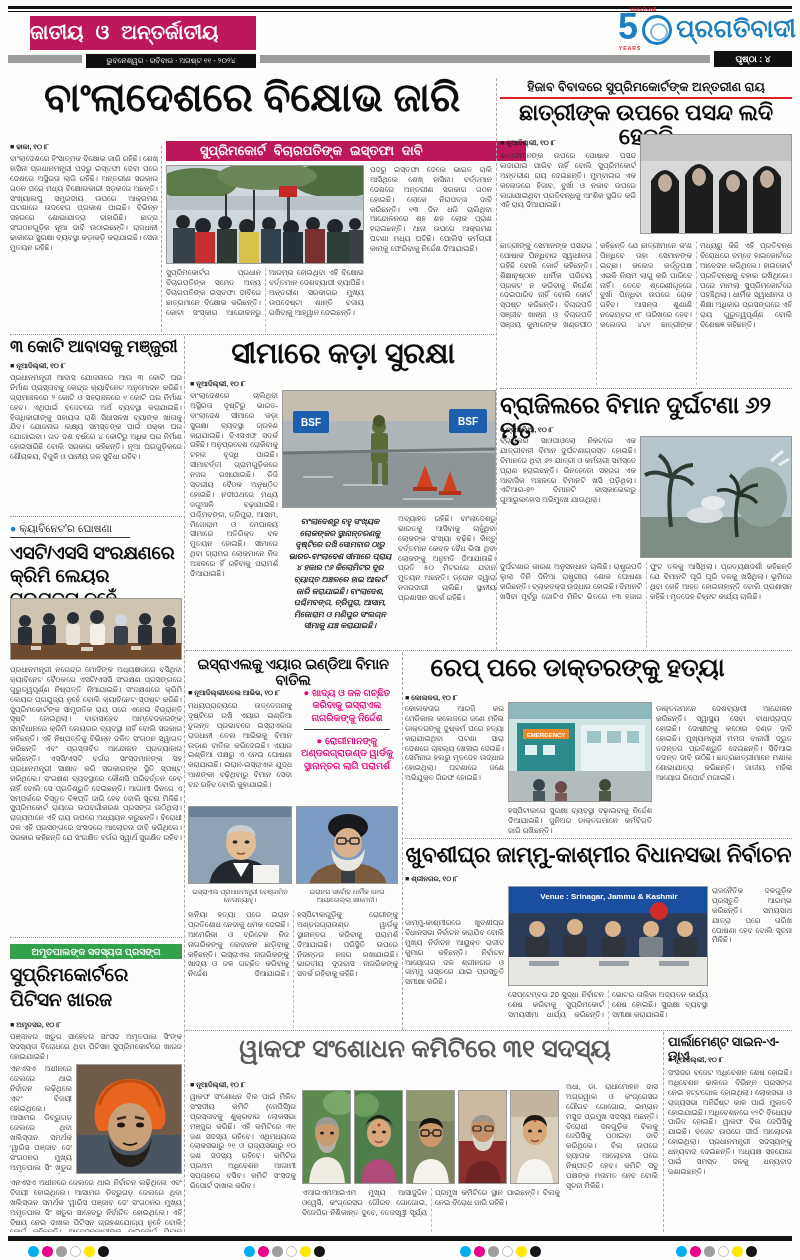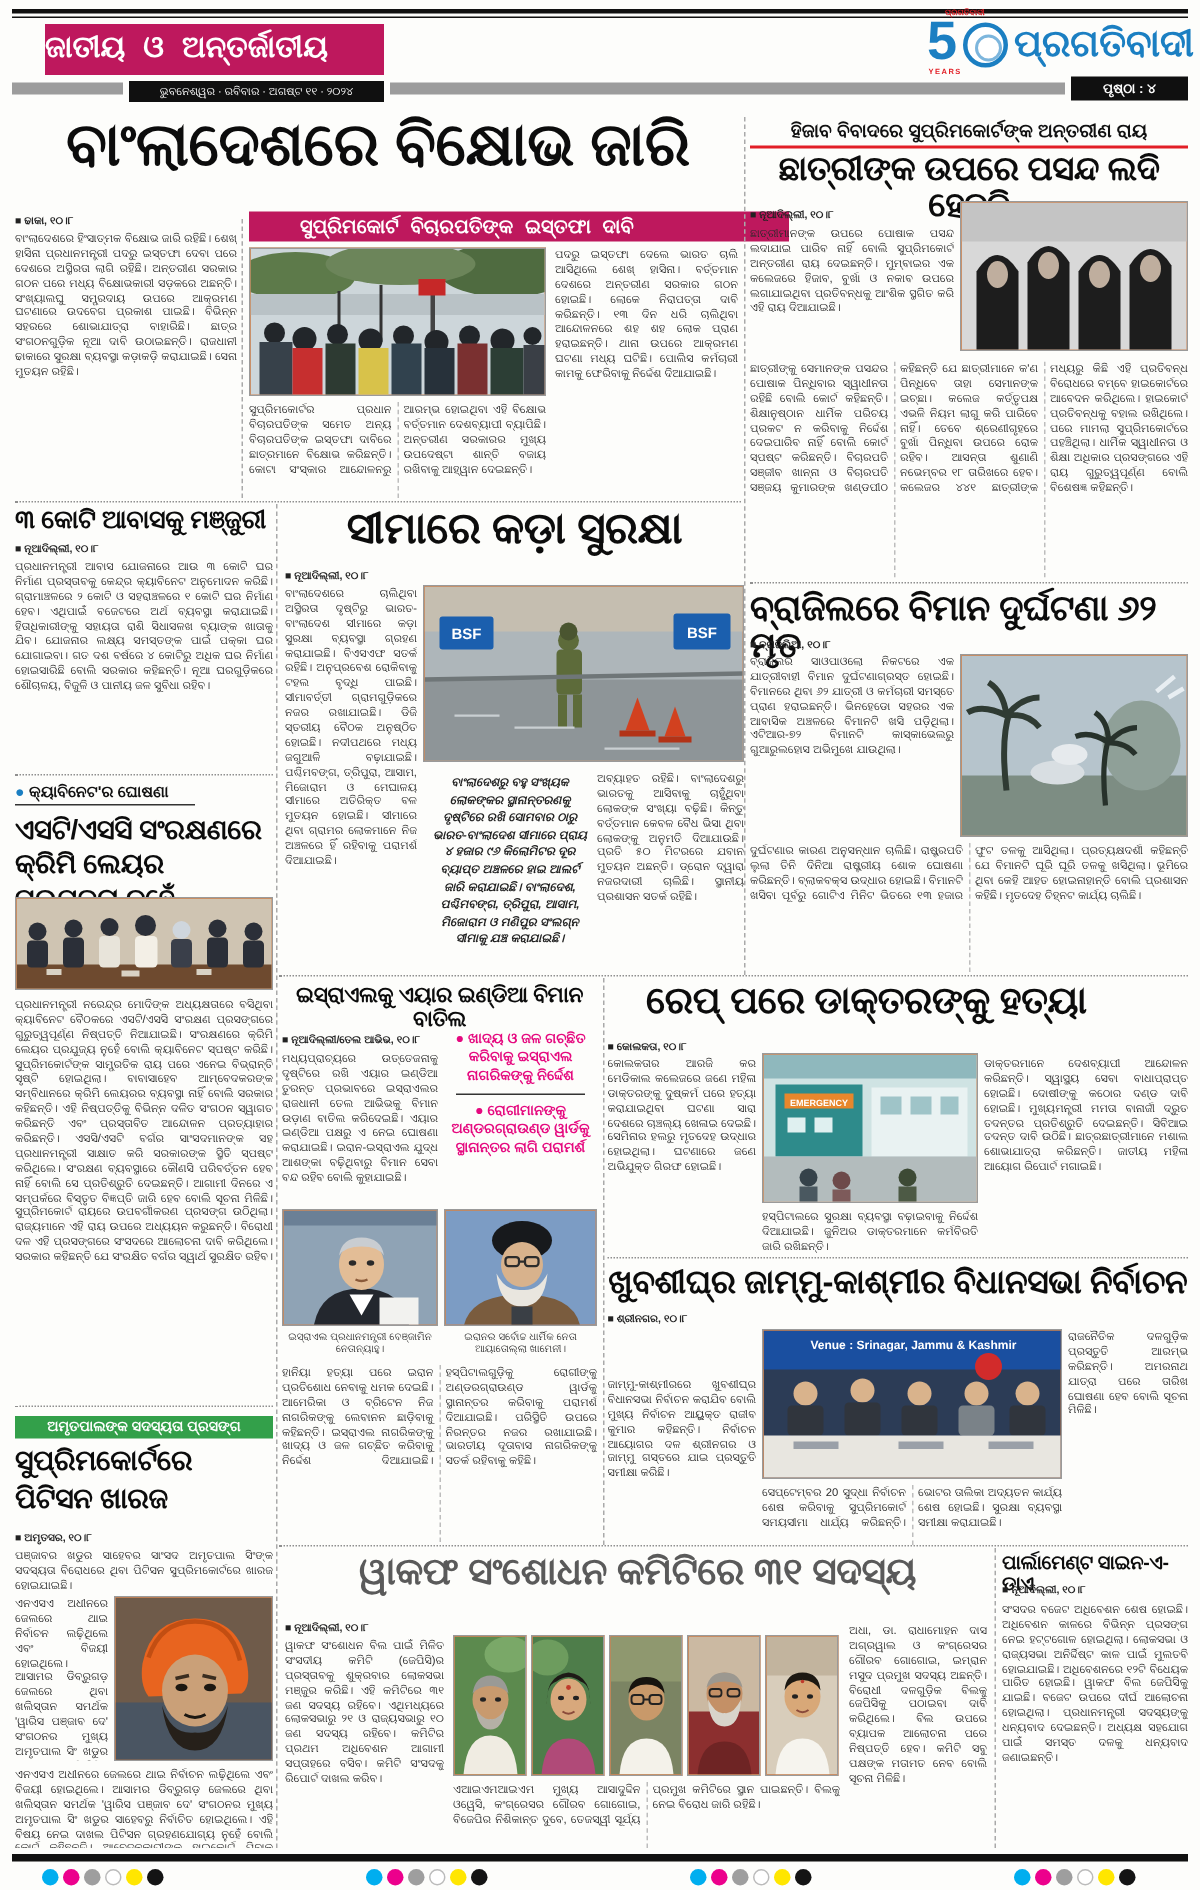--- a/index.html
+++ b/index.html
@@ -12,21 +12,21 @@
   .blackbox{background:#101010;color:#fff;display:flex;align-items:center;justify-content:center;}
   .headline{font-weight:bold;color:#0c0c0c;line-height:1.08;letter-spacing:-0.3px;}
   .center{text-align:center;}
   .byline{font-size:7px;font-weight:bold;color:#222;}
   .body{font-size:7.5px;line-height:1.32;text-align:justify;color:#2a2a2a;overflow:hidden;}
   .cols2{column-count:2;column-gap:8px;column-rule:1px dashed #bdbdbd;}
   .cols3{column-count:3;column-gap:8px;column-rule:1px dashed #bdbdbd;}
   .vdash{border-left:1px dashed #a9a9a9;width:0;}
   .hdot{border-top:1px dotted #8f8f8f;height:0;}
   .kicker-red{font-weight:bold;font-size:12.5px;text-align:center;border-bottom:2.5px solid #e21f26;padding-bottom:2px;color:#101010;}
-  .kicker-plain{font-weight:bold;font-size:10.5px;color:#101010;border-bottom:1.5px solid #333;padding-bottom:2px;}
+  .kicker-plain{font-weight:normal;font-size:10.5px;color:#101010;border-bottom:1.5px solid #333;padding-bottom:2px;}
   .kicker-green{background:#33a04a;color:#fff;font-weight:bold;font-size:9.5px;display:flex;align-items:center;justify-content:center;}
   .dot-blue{color:#1b7fc2;margin-right:3px;}
   .bullets{color:#e5097f;font-weight:bold;font-size:9.5px;line-height:1.3;text-align:center;}
   .bullets .sep{border-top:1px solid #333;margin:5px 8px;}
   .caption{font-size:6.8px;line-height:1.25;text-align:center;color:#333;}
   .pullquote{font-style:italic;font-weight:bold;font-size:8px;line-height:1.45;text-align:center;color:#222;}
   .photo{border:1px solid #9a9a9a;box-sizing:border-box;overflow:hidden;background:#f97316;}
   .brand{color:#1b7fc2;font-weight:bold;}
   .regdots{display:flex;gap:3px;}
   .regdots span{width:11px;height:11px;border-radius:50%;display:inline-block;}
@@ -348,21 +348,21 @@
           <rect x="164" y="50" width="24" height="20" rx="3"></rect>
       </g>
       <rect x="130" y="50" width="24" height="20" rx="3" fill="#7a8288"></rect>
       <rect x="0" y="70" width="200" height="30" fill="#e8e6e0"></rect>
       <rect x="20" y="74" width="30" height="5" fill="#9aa0a8"></rect>
         <rect x="90" y="74" width="30" height="5" fill="#9aa0a8"></rect>
         <rect x="150" y="74" width="30" height="5" fill="#9aa0a8"></rect>
     </svg>
   </div>
   <div class="abs body" style="left:405px;top:886px;width:99px;height:144px;margin-top:32px;">ଜାମ୍ମୁ-କାଶ୍ମୀରରେ ଖୁବଶୀଘ୍ର ବିଧାନସଭା ନିର୍ବାଚନ କରାଯିବ ବୋଲି ମୁଖ୍ୟ ନିର୍ବାଚନ ଆୟୁକ୍ତ ରାଜୀବ କୁମାର କହିଛନ୍ତି। ନିର୍ବାଚନ ଆୟୋଗର ଦଳ ଶ୍ରୀନଗର ଓ ଜାମ୍ମୁ ଗସ୍ତରେ ଯାଇ ପ୍ରସ୍ତୁତି ସମୀକ୍ଷା କରିଛି।</div>
-  <div class="abs body" style="left:712px;top:886px;width:80px;height:144px;">ରାଜନୈତିକ ଦଳଗୁଡ଼ିକ ପ୍ରସ୍ତୁତି ଆରମ୍ଭ କରିଛନ୍ତି। ଅମରନାଥ ଯାତ୍ରା ପରେ ତାରିଖ ଘୋଷଣା ହେବ ବୋଲି ସୂଚନା ମିଳିଛି।</div>
+  <div class="abs body" style="left:712px;top:886px;width:80px;height:144px;">ରାଜନୈତିକ ଦଳଗୁଡ଼ିକ ପ୍ରସ୍ତୁତି ଆରମ୍ଭ କରିଛନ୍ତି। ସମୟସାଥ ଯାତ୍ରା ପରେ ତାରିଖ ଘୋଷଣା ହେବ ବୋଲି ସୂଚନା ମିଳିଛି।</div>
   <div class="abs body cols2" style="left:508px;top:990px;width:200px;height:40px;">ସେପ୍ଟେମ୍ବର 20 ସୁଦ୍ଧା ନିର୍ବାଚନ ଶେଷ କରିବାକୁ ସୁପ୍ରିମକୋର୍ଟ ସମୟସୀମା ଧାର୍ଯ୍ୟ କରିଛନ୍ତି। ଭୋଟର ତାଲିକା ଅଦ୍ୟତନ କାର୍ଯ୍ୟ ଶେଷ ହୋଇଛି। ସୁରକ୍ଷା ବ୍ୟବସ୍ଥା ସମୀକ୍ଷା କରାଯାଇଛି।</div>
   <div class="abs hdot" style="left:186px;top:1030px;width:606px;"></div>
 
   <div class="abs headline center" style="left:190px;top:1035px;width:470px;height:34px;font-size:25px;color:#5a5a5a;">ୱାକଫ ସଂଶୋଧନ କମିଟିରେ ୩୧ ସଦସ୍ୟ</div>
   <div class="abs byline" style="left:190px;top:1081px;width:110px;">■ ନୂଆଦିଲ୍ଲୀ, ୧୦।୮</div>
   <div class="abs body" style="left:190px;top:1092px;width:106px;height:140px;">ୱାକଫ ସଂଶୋଧନ ବିଲ ପାଇଁ ମିଳିତ ସଂସଦୀୟ କମିଟି (ଜେପିସି)ର ପ୍ରସ୍ତାବକୁ ଶୁକ୍ରବାର ଲୋକସଭା ମଞ୍ଜୁର କରିଛି। ଏହି କମିଟିରେ ୩୧ ଜଣ ସଦସ୍ୟ ରହିବେ। ଏଥିମଧ୍ୟରେ ଲୋକସଭାରୁ ୨୧ ଓ ରାଜ୍ୟସଭାରୁ ୧୦ ଜଣ ସଦସ୍ୟ ରହିବେ। କମିଟିର ପ୍ରଥମ ଅଧିବେଶନ ଆଗାମୀ ସପ୍ତାହରେ ବସିବ। କମିଟି ସଂସଦକୁ ରିପୋର୍ଟ ଦାଖଲ କରିବ।</div>
   <div class="abs" style="left:302px;top:1090px;width:258px;height:94px;display:flex;gap:3px;">
     <div class="photo" style="width:49px;height:94px;">
       <svg width="48" height="92" viewBox="0 0 48 92">
           <rect width="48" height="92" fill="#5c8a4e"></rect>

